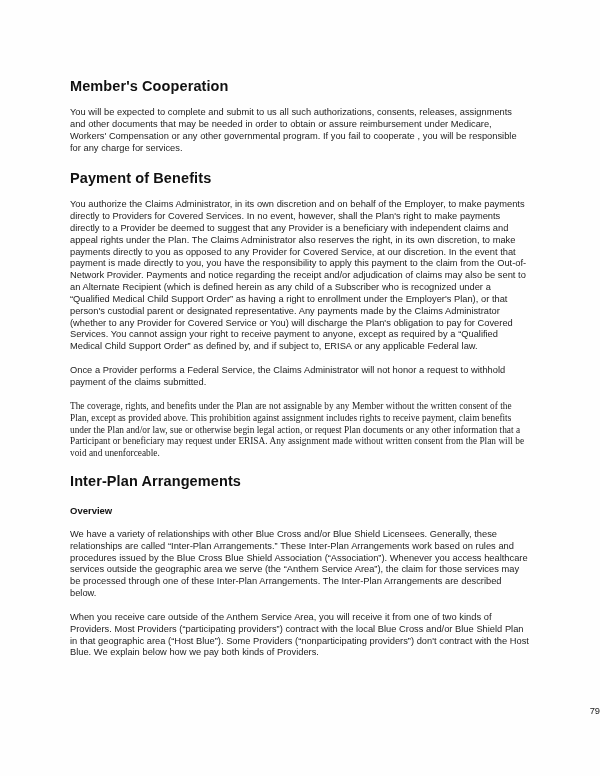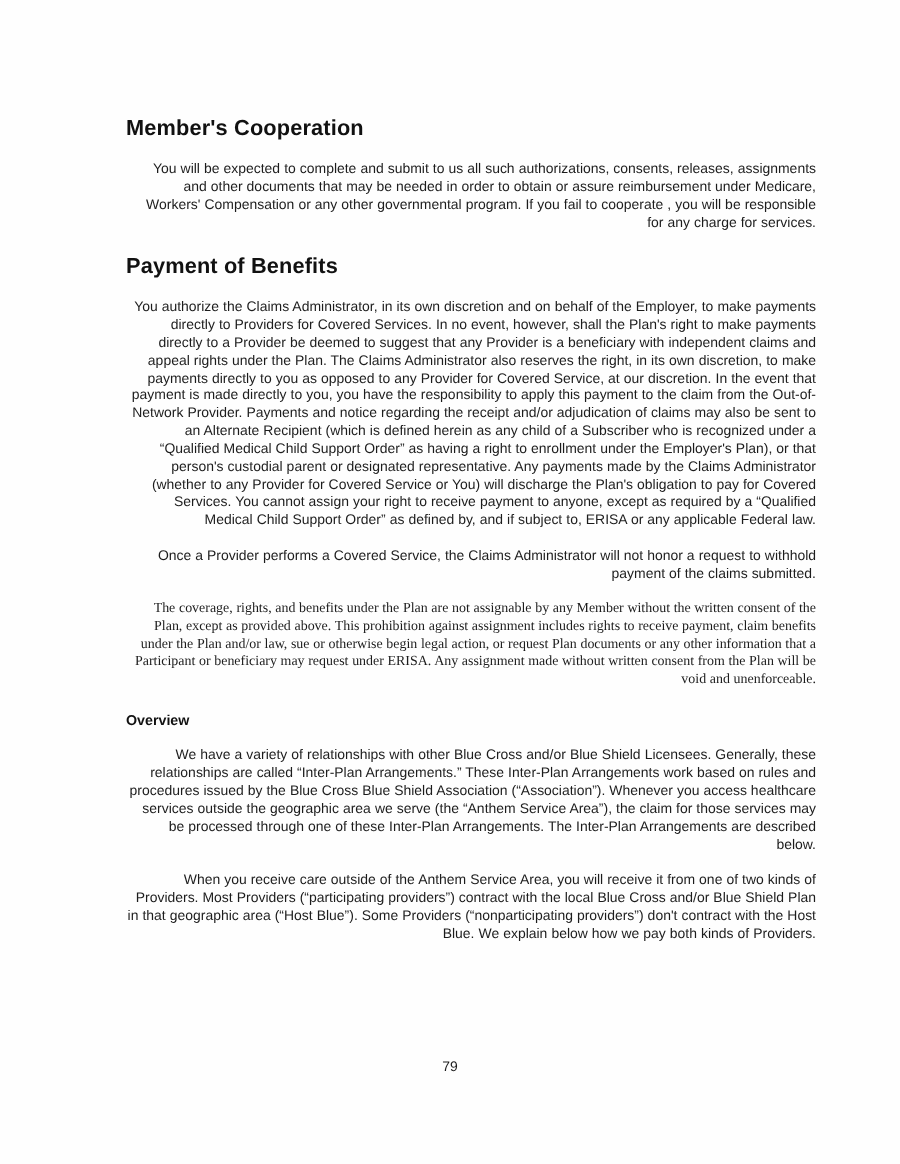--- a/index.html
+++ b/index.html
@@ -18,21 +18,21 @@
   .page {
     position: absolute;
     left: 0;
     top: 0;
     width: 600px;
     height: 776px;
     background: #fefefe;
   }
   .content {
     position: absolute;
-    left: 84px;
+    left: 70px;
     top: 78px;
     width: 460px;
   }
   h1.doc-h1 {
     font-size: 14.5px;
     font-weight: bold;
     letter-spacing: 0.1px;
     margin: 0 0 11px 0;
     color: #111111;
     line-height: 1.2;
@@ -52,52 +52,53 @@
     font-weight: bold;
     margin: 15px 0 10px 0;
     color: #111111;
     line-height: 1.2;
   }
   p.doc-p {
     font-size: 9.3px;
     line-height: 11.85px;
     margin: 12px 0 11px 0;
     color: #1c1c1c;
-    text-align: right;
+    text-align: left;
     word-spacing: 0.1px;
   }
   p.doc-p.tight {
     margin-bottom: 13px;
     font-family: Liberation Serif, serif;
   }
   .footer {
     position: absolute;
     left: 0;
     top: 706px;
     width: 600px;
-    text-align: center;
+    text-align: right;
     font-size: 9.3px;
     color: #1c1c1c;
   }
 </style>
 </head>
 <body>
 
 <div class="page">
 
   <div class="content">
 
     <h1 class="doc-h1">Member's Cooperation</h1>
     <p class="doc-p">You will be expected to complete and submit to us all such authorizations, consents, releases, assignments and other documents that may be needed in order to obtain or assure reimbursement under Medicare, Workers' Compensation or any other governmental program.  If you fail to cooperate , you will be responsible for any charge for services.</p>
 
     <h1 class="doc-h1 spaced">Payment of Benefits</h1>
     <p class="doc-p">You authorize the Claims Administrator, in its own discretion and on behalf of the Employer, to make payments directly to Providers for Covered Services.   In no event, however, shall the Plan's right to make payments directly to a Provider be deemed to suggest that any Provider is a beneficiary with independent claims and appeal rights under the Plan.  The Claims Administrator also reserves the right, in its own discretion, to make payments directly to you as opposed to any Provider for Covered Service, at our discretion.  In the event that payment is made directly to you, you have the responsibility to apply this payment to the claim from the Out-of-Network Provider. Payments and notice regarding the receipt and/or adjudication of claims may also be sent to an Alternate Recipient (which is defined herein as any child of a Subscriber who is recognized under a “Qualified Medical Child Support Order” as having a right to enrollment under the Employer's Plan), or that person's custodial parent or designated representative.  Any payments made by the Claims Administrator (whether to any Provider for Covered Service or You) will discharge the Plan's obligation to pay for Covered Services.  You cannot assign your right to receive payment to anyone, except as required by a “Qualified Medical Child Support Order” as defined by, and if subject to, ERISA or any applicable Federal law.</p>
-    <p class="doc-p">Once a Provider performs a Covered Service, the Claims Administrator will not honor a request to withhold payment of the claims submitted.</p>
+    <p class="doc-p">Once a Provider performs a Federal Service, the Claims Administrator will not honor a request to withhold payment of the claims submitted.</p>
     <p class="doc-p tight">The coverage, rights, and benefits under the Plan are not assignable by any Member without the written consent of the Plan, except as provided above.  This prohibition against assignment includes rights to receive payment, claim benefits under the Plan and/or law, sue or otherwise begin legal action, or request Plan documents or any other information that a Participant or beneficiary may request under ERISA.  Any assignment made without written consent from the Plan will be void and unenforceable.</p>
 
+    <h1 class="doc-h1">Inter-Plan Arrangements</h1>
     <h3 class="doc-h3">Overview</h3>
     <p class="doc-p">We have a variety of relationships with other Blue Cross and/or Blue Shield Licensees. Generally, these relationships are called “Inter-Plan Arrangements.”  These Inter-Plan Arrangements work based on rules and procedures issued by the Blue Cross Blue Shield Association (“Association”).  Whenever you access healthcare services outside the geographic area we serve (the “Anthem Service Area”), the claim for those services may be processed through one of these Inter-Plan Arrangements.  The Inter-Plan Arrangements are described below.</p>
     <p class="doc-p">When you receive care outside of the Anthem Service Area, you will receive it from one of two kinds of Providers. Most Providers (“participating providers”) contract with the local Blue Cross and/or Blue Shield Plan in that geographic area (“Host Blue”).  Some Providers (“nonparticipating providers”) don't contract with the Host Blue.  We explain below how we pay both kinds of Providers.</p>
 
   </div>
 
   <div class="footer">79</div>
 
 </div>
 

